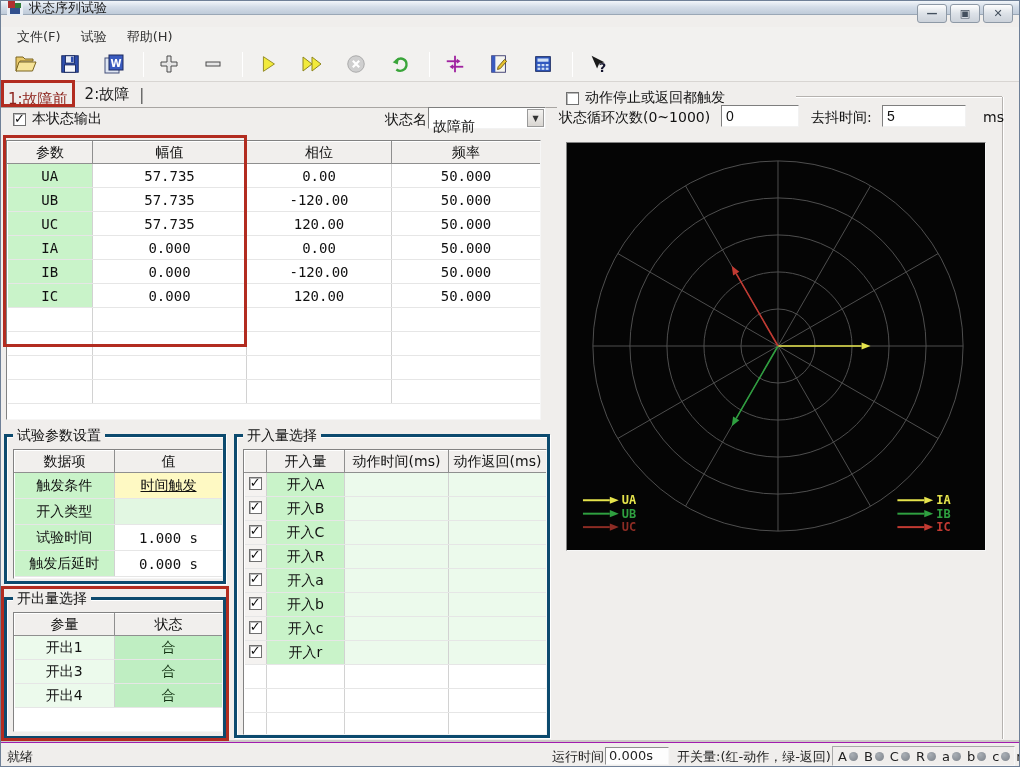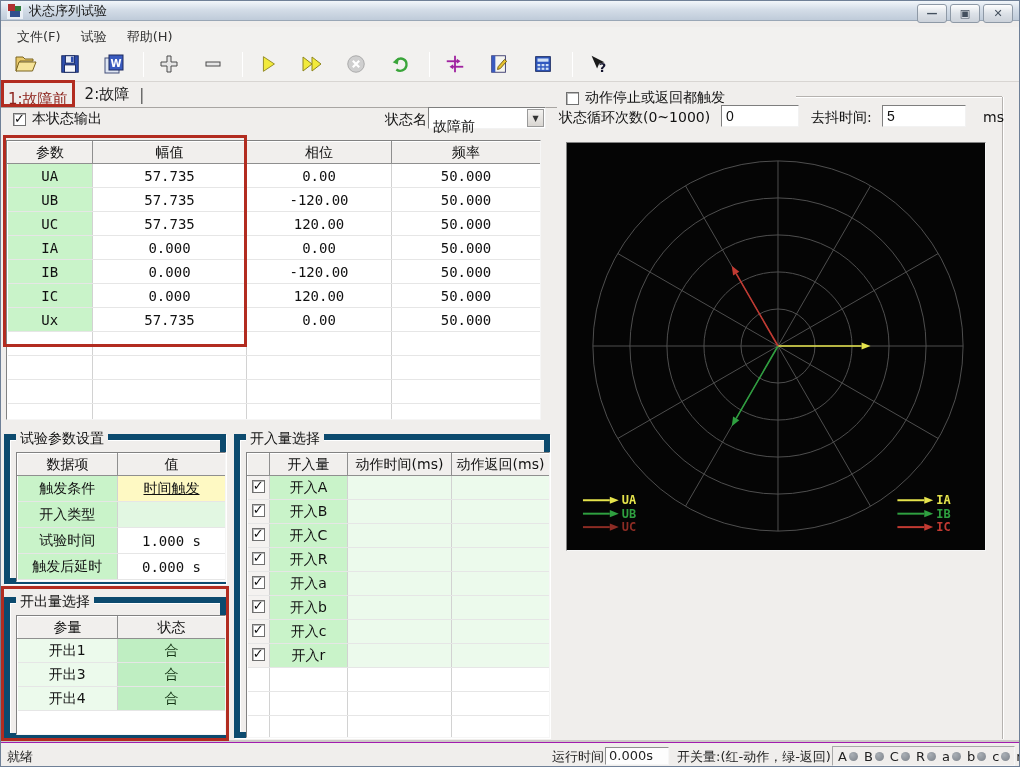--- a/index.html
+++ b/index.html
@@ -2,21 +2,21 @@
 <html><head>
 <meta charset="utf-8">
 <style>
   * { box-sizing: border-box; margin: 0; padding: 0; }
   html,body { width:1020px; height:767px; }
   body { font-family:"DejaVu Sans", sans-serif; font-size:14px; color:#111; }
   .window { position:relative; width:1020px; height:767px; background:#f0eeec; overflow:hidden;
             border:1px solid #6f8097; }
 
   
-  .titlebar { position:absolute; left:0; top:0; width:1020px; height:20px;
+  .titlebar { position:absolute; left:0; top:0; width:1020px; height:14px;
     background:linear-gradient(#f2f6fa, #d4dde8 45%, #bfcbd9); border-bottom:1px solid #9aa7b6;
     display:flex; align-items:center; padding:6px 6px; }
   .app-icon { width:16px; height:16px; margin-right:6px; display:inline-block; }
   .title-text { font-size:13px; color:#1c1c1c; }
   .win-btns { position:absolute; right:8px; top:3px; display:flex; gap:3px; }
   .win-btn { width:30px; height:19px; border:1px solid #8e99a6; border-radius:3px;
     background:linear-gradient(#fefefe,#dde2e8 50%,#ccd2da); display:flex; align-items:center;
     justify-content:center; font-size:11px; color:#44505e; font-weight:bold; cursor:default; }
 
   
@@ -63,21 +63,21 @@
   td.pale { background:#ecfaec; }
   td.yellow { background:#fef9c3;text-decoration:underline; }
   td.greenv { background:#e2f7e2; }
   td.state { background:#bfeec2; color:#143314; }
   td.cbcell { background:#f4f2f0; width:22px; }
   .num { font-family:"DejaVu Sans Mono", monospace; }
   .main-table-wrap { position:absolute; left:5px; top:139px; width:535px; height:280px;
     overflow:hidden; }
 
   
-  .group { position:absolute; border:6px solid #0c4a6e; box-shadow:1px 1px 0 #fff, inset 1px 1px 0 #fff; }
+  .group { position:absolute; border:3px solid #0c4a6e; box-shadow:1px 1px 0 #fff, inset 1px 1px 0 #fff; }
   .group-title { position:absolute; top:-10px; left:6px; background:#f0eeec; padding:0 4px;
     font-size:14px; white-space:nowrap; }
   .grp-test { left:3px; top:433px; width:222px; height:150px; }
   .grp-input { left:233px; top:433px; width:316px; height:304px; }
   .grp-output { left:3px; top:596px; width:222px; height:142px; }
   .gtable { position:absolute; left:6px; top:12px; overflow:hidden; }
 
   
   .tedge { position:absolute; left:795px; top:95px; width:206px; height:2px;
     border-top:1px solid #b5b2af; border-bottom:1px solid #fff; }
@@ -291,26 +291,20 @@
           <tr>
             <td class="pname num">IB</td>
             <td class="num">0.000</td>
             <td class="num">-120.00</td>
             <td class="num">50.000</td>
           </tr>
           <tr>
             <td class="pname num">IC</td>
             <td class="num">0.000</td>
             <td class="num">120.00</td>
-            <td class="num">50.000</td>
-          </tr>
-          <tr>
-            <td class="pname num">Ux</td>
-            <td class="num">57.735</td>
-            <td class="num">0.00</td>
             <td class="num">50.000</td>
           </tr>
           <tr>
             <td></td>
             <td></td>
             <td></td>
             <td></td>
           </tr>
           <tr>
             <td></td>

